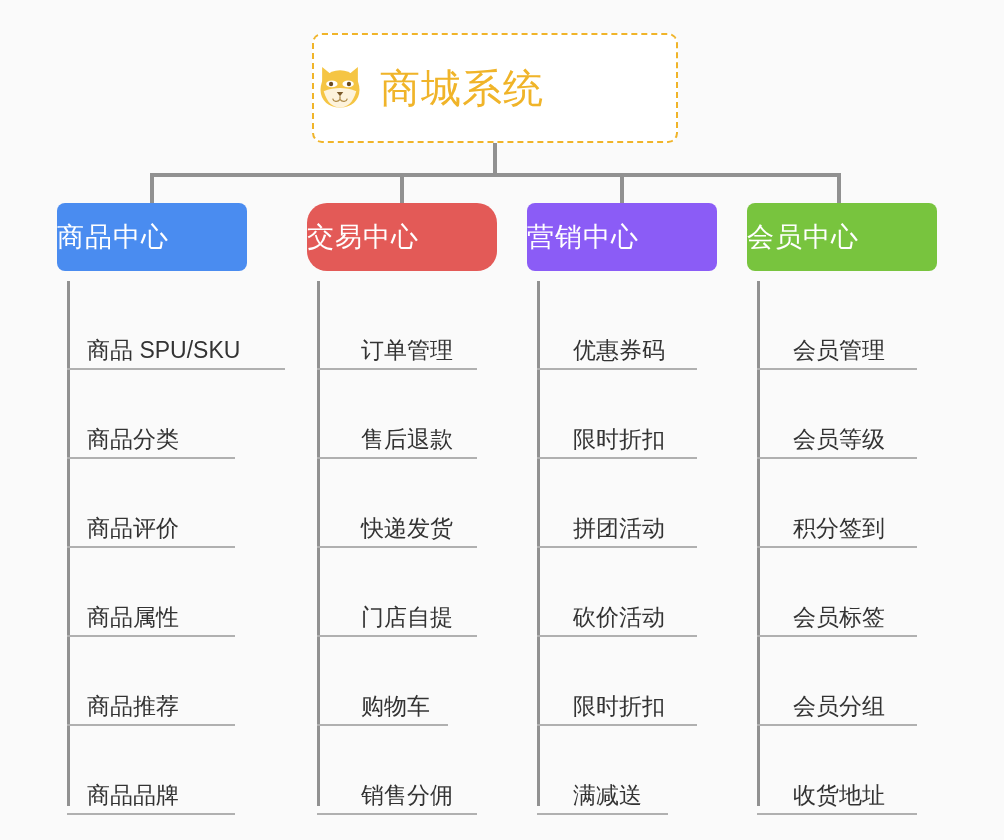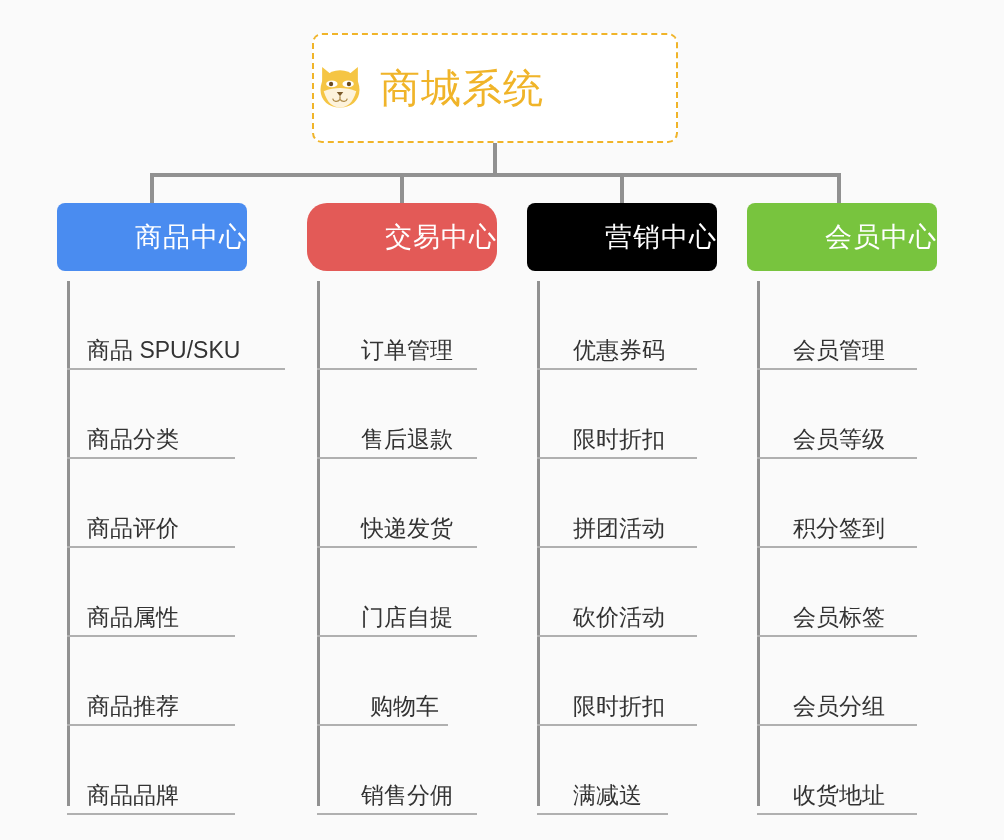--- a/index.html
+++ b/index.html
@@ -67,21 +67,21 @@
   .col-1 { left: 57px;  }
   .col-2 { left: 307px; }
   .col-3 { left: 527px; }
   .col-4 { left: 747px; }
 
   .cat-header {
     height: 68px;
     border-radius: 8px;
     display: flex;
     align-items: center;
-    justify-content: flex-end;
+    justify-content: flex-start;
     color: #ffffff;
     font-size: 27px;
     letter-spacing: 1px;
     white-space: nowrap;
   }
 
   
   .leaf-list {
     position: relative;
     margin-top: 10px;
@@ -110,21 +110,21 @@
     font-size: 23px;
     line-height: 1.15;
     color: #333333;
     white-space: nowrap;
   }
 
   
   .col-1 .leaf { width: 218px; padding-left: 20px; }
   .col-1 .leaf.w-narrow { width: 168px; }
   .col-2 .leaf { width: 160px; padding-left: 44px; }
-  .col-2 .leaf.w-narrow { width: 131px; justify-content: center; }
+  .col-2 .leaf.w-narrow { width: 131px; }
   .col-3 .leaf { width: 160px; }
   .col-3 .leaf.w-narrow { width: 131px; }
   .col-4 .leaf { width: 160px; }
 </style>
 </head>
 <body>
 
 <div id="canvas">
 
   <div class="root-node">
@@ -201,21 +201,21 @@
       <div class="leaf w-narrow">
         <span class="leaf-label">购物车</span>
       </div>
       <div class="leaf">
         <span class="leaf-label">销售分佣</span>
       </div>
     </div>
   </div>
 
   <div class="column col-3">
-    <div class="cat-header" style="background:#000000;">
+    <div class="cat-header" style="background:#8b5cf6;">
       <span>营销中心</span>
     </div>
     <div class="leaf-list">
       <div class="leaf-trunk"></div>
       <div class="leaf">
         <span class="leaf-label">优惠券码</span>
       </div>
       <div class="leaf">
         <span class="leaf-label">限时折扣</span>
       </div>

